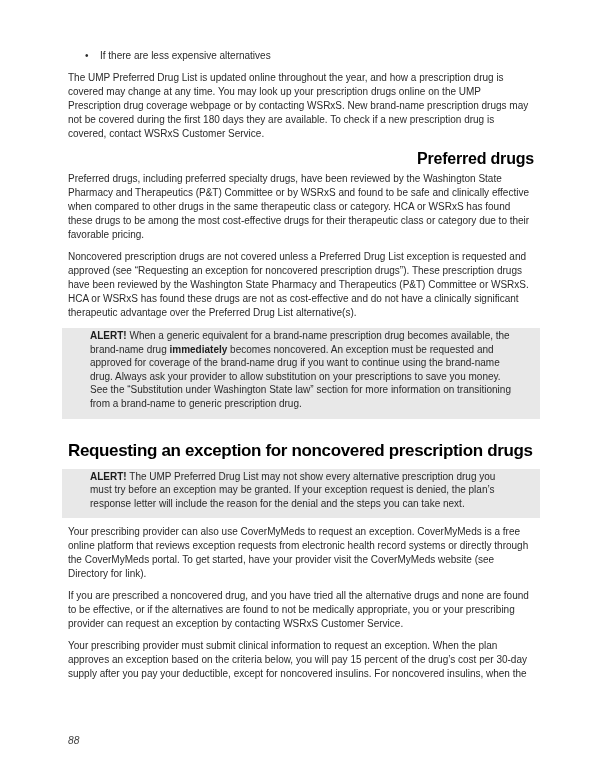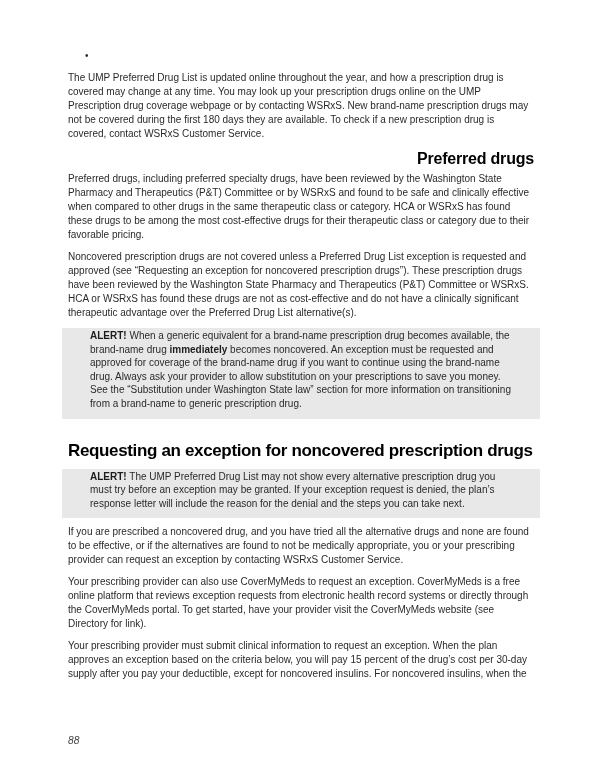--- a/index.html
+++ b/index.html
@@ -65,41 +65,42 @@
   }
 </style>
 </head>
 <body>
 
 <div class="page">
 
   <ul class="bullet-list">
     <li>
       <span class="bullet-marker">•</span>
+      <span>If there are less expensive alternatives</span>
     </li>
   </ul>
 
   <p>The UMP Preferred Drug List is updated online throughout the year, and how a prescription drug is covered may change at any time. You may look up your prescription drugs online on the UMP Prescription drug coverage webpage or by contacting WSRxS. New brand-name prescription drugs may not be covered during the first 180 days they are available. To check if a new prescription drug is covered, contact WSRxS Customer Service.</p>
 
   <h2>Preferred drugs</h2>
   <p>Preferred drugs, including preferred specialty drugs, have been reviewed by the Washington State Pharmacy and Therapeutics (P&amp;T) Committee or by WSRxS and found to be safe and clinically effective when compared to other drugs in the same therapeutic class or category. HCA or WSRxS has found these drugs to be among the most cost-effective drugs for their therapeutic class or category due to their favorable pricing.</p>
 
   <p>Noncovered prescription drugs are not covered unless a Preferred Drug List exception is requested and approved (see “Requesting an exception for noncovered prescription drugs”). These prescription drugs have been reviewed by the Washington State Pharmacy and Therapeutics (P&amp;T) Committee or WSRxS. HCA or WSRxS has found these drugs are not as cost-effective and do not have a clinically significant therapeutic advantage over the Preferred Drug List alternative(s).</p>
 
   <div class="alert">
     <p><strong>ALERT!</strong><span> When a generic equivalent for a brand-name prescription drug becomes available, the brand-name drug </span><strong>immediately</strong><span> becomes noncovered. An exception must be requested and approved for coverage of the brand-name drug if you want to continue using the brand-name drug. Always ask your provider to allow substitution on your prescriptions to save you money. See the “Substitution under Washington State law” section for more information on transitioning from a brand-name to generic prescription drug.</span></p>
   </div>
 
   <h1>Requesting an exception for noncovered prescription drugs</h1>
 
   <div class="alert alert--spaced">
     <p><strong>ALERT!</strong><span> The UMP Preferred Drug List may not show every alternative prescription drug you must try before an exception may be granted. If your exception request is denied, the plan’s response letter will include the reason for the denial and the steps you can take next.</span></p>
   </div>
 
+  <p>Your prescribing provider can also use CoverMyMeds to request an exception. CoverMyMeds is a free online platform that reviews exception requests from electronic health record systems or directly through the CoverMyMeds portal. To get started, have your provider visit the CoverMyMeds website (see Directory for link).</p>
   <p>If you are prescribed a noncovered drug, and you have tried all the alternative drugs and none are found to be effective, or if the alternatives are found to not be medically appropriate, you or your prescribing provider can request an exception by contacting WSRxS Customer Service.</p>
-  <p>Your prescribing provider can also use CoverMyMeds to request an exception. CoverMyMeds is a free online platform that reviews exception requests from electronic health record systems or directly through the CoverMyMeds portal. To get started, have your provider visit the CoverMyMeds website (see Directory for link).</p>
   <p>Your prescribing provider must submit clinical information to request an exception. When the plan approves an exception based on the criteria below, you will pay 15 percent of the drug’s cost per 30-day supply after you pay your deductible, except for noncovered insulins. For noncovered insulins, when the</p>
 
   <div class="footer">
     <span>88</span>
   </div>
 
 </div>
 
 </body></html>

